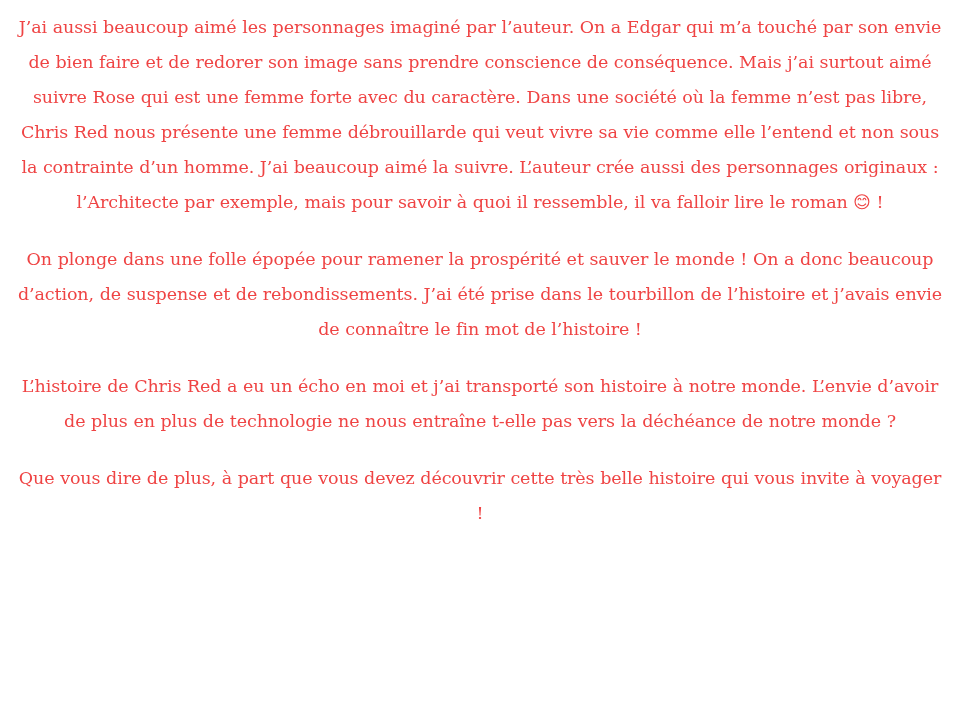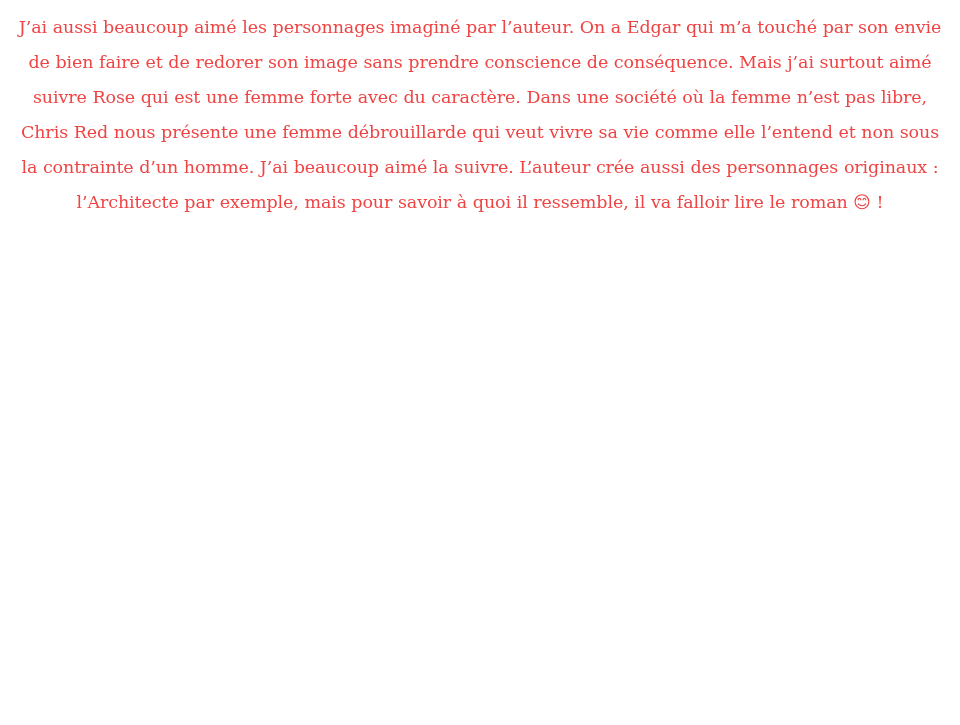--- a/index.html
+++ b/index.html
@@ -38,17 +38,20 @@
 </style>
 </head>
 <body>
 
 <article class="article">
 
   <p class="para">
     <span>J’ai aussi beaucoup aimé les personnages imaginé par l’auteur. On a Edgar qui m’a touché par son envie de bien faire et de redorer son image sans prendre conscience de conséquence. Mais j’ai surtout aimé suivre Rose qui est une femme forte avec du caractère. Dans une société où la femme n’est pas libre, Chris Red nous présente une femme débrouillarde qui veut vivre sa vie comme elle l’entend et non sous la contrainte d’un homme. J’ai beaucoup aimé la suivre. L’auteur crée aussi des personnages originaux : l’Architecte par exemple, mais pour savoir à quoi il ressemble, il va falloir lire le roman </span><span class="emoji">😊</span><span> !</span>
   </p>
 
+  <p class="para">On plonge dans une folle épopée pour ramener la prospérité et sauver le monde ! On a donc beaucoup d’action, de suspense et de rebondissements. J’ai été prise dans le tourbillon de l’histoire et j’avais envie de connaître le fin mot de l’histoire !</p>
 
 
+  <p class="para">L’histoire de Chris Red a eu un écho en moi et j’ai transporté son histoire à notre monde. L’envie d’avoir de plus en plus de technologie ne nous entraîne t-elle pas vers la déchéance de notre monde ?</p>
 
+  <p class="para">Que vous dire de plus, à part que vous devez découvrir cette très belle histoire qui vous invite à voyager !</p>
 
 </article>
 
 </body></html>

